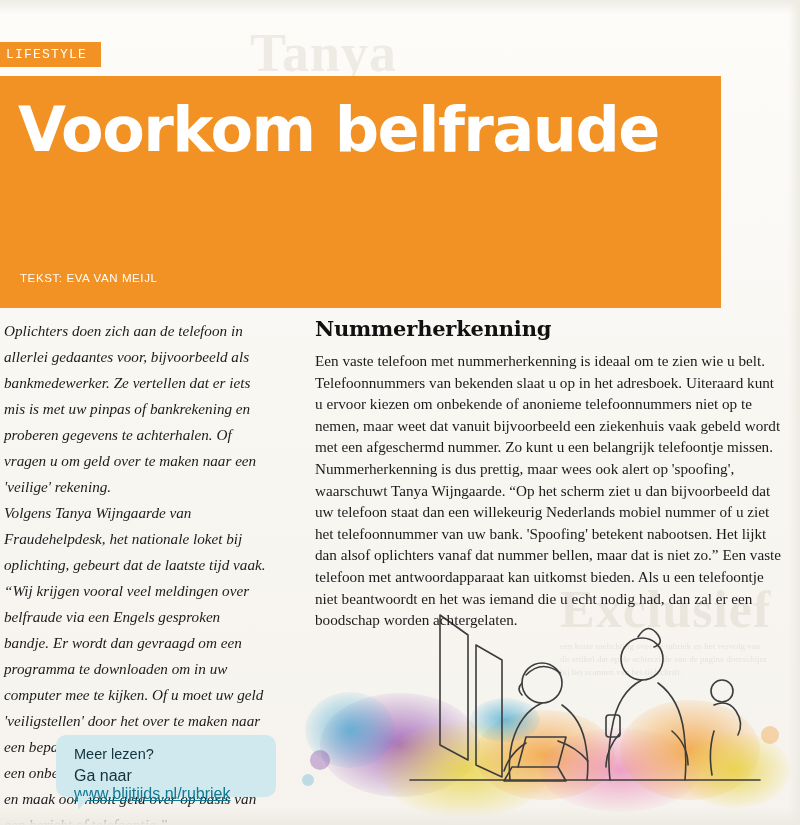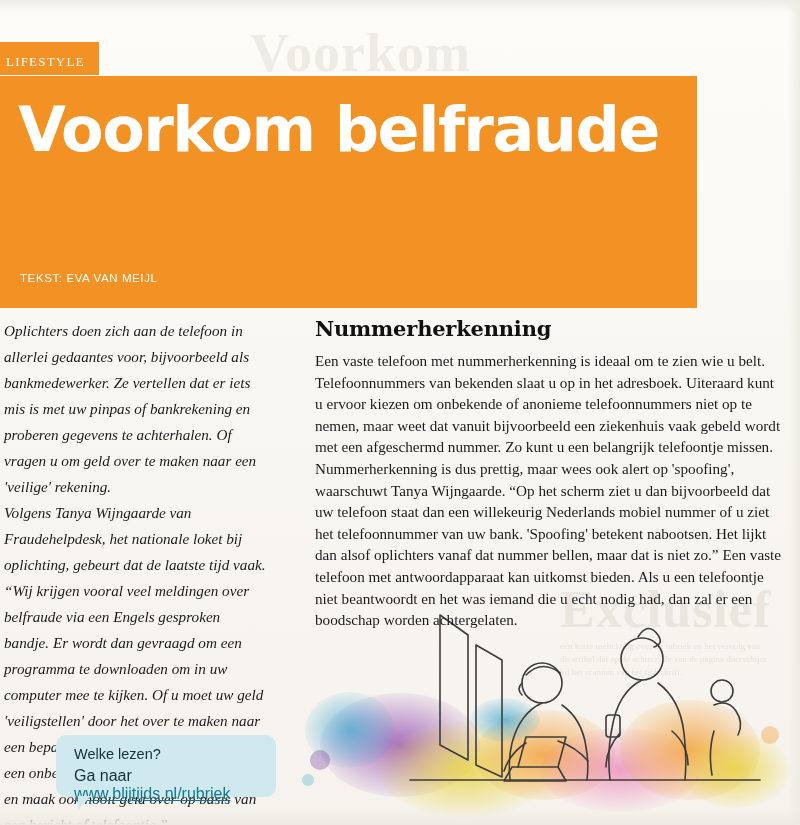--- a/index.html
+++ b/index.html
@@ -41,33 +41,34 @@
     font-weight: normal;
     color: rgba(150,130,100,0.16);
   }
 
   
   .kicker {
     position: absolute;
     top: 42px; left: 0px;
     background: #f29224;
     color: #ffffff;
-    font-family: Liberation Serif, serif;
+    font-family: Liberation Mono, monospace;
     font-size: 13px;
     letter-spacing: 1.2px;
-    padding: 12px 14px 5px 6px;
+    padding: 5px 14px 5px 6px;
     z-index: 5;
   }
   .header-block {
     position: absolute;
     top: 76px; left: 0;
     width: 697px;
     height: 232px;
     background: #f29224;
     z-index: 4;
+    padding-left: 24px;
   }
   .headline {
     position: absolute;
     top: 22px; left: 18px;
     color: #ffffff;
     font-family: "DejaVu Sans", sans-serif;
     font-weight: bold;
     font-size: 62px;
     letter-spacing: -1.5px;
     line-height: 64px;
@@ -189,21 +190,21 @@
     position: absolute; top: 0; bottom: 0; right: 0; width: 12px;
     background: linear-gradient(270deg, #eeebe4 0%, rgba(238,235,228,0) 100%);
     z-index: 8;
   }
 </style>
 </head>
 <body>
 
 <div class="page">
 
-  <div class="ghost ghost-title-1">Voorkom</div>
+  <div class="ghost ghost-title-1">Tanya</div>
   <div class="ghost ghost-title-2">Exclusief</div>
   <div class="ghost-lines">een korte toelichting over de rubriek en het vervolg van dit artikel dat op de achterzijde van de pagina doorschijnt bij het scannen van het tijdschrift.</div>
 
   <svg class="illus" viewBox="0 0 500 265" xmlns="http://www.w3.org/2000/svg">
     <defs>
       <radialGradient id="blobA" cx="50%" cy="50%" r="50%">
         <stop offset="0%" stop-color="#f3a13c" stop-opacity="0.85"></stop>
         <stop offset="100%" stop-color="#f3a13c" stop-opacity="0.12"></stop>
       </radialGradient>
       <radialGradient id="blobB" cx="50%" cy="50%" r="50%">
@@ -280,21 +281,21 @@
     <p>Oplichters doen zich aan de telefoon in allerlei gedaantes voor, bijvoorbeeld als bankmedewerker. Ze vertellen dat er iets mis is met uw pinpas of bankrekening en proberen gegevens te achterhalen. Of vragen u om geld over te maken naar een 'veilige' rekening.</p>
     <p>Volgens Tanya Wijngaarde van Fraudehelpdesk, het nationale loket bij oplichting, gebeurt dat de laatste tijd vaak. “Wij krijgen vooral veel meldingen over belfraude via een Engels gesproken bandje. Er wordt dan gevraagd om een programma te downloaden om in uw computer mee te kijken. Of u moet uw geld 'veiligstellen' door het over te maken naar een bepaald rekeningnummer. Geef nooit een onbekende toegang tot uw computer en maak ook nooit geld over op basis van een bericht of telefoontje.”</p>
   </div>
 
   <div class="col-right">
     <h2 class="sub-head">Nummerherkenning</h2>
     <p>Een vaste telefoon met nummerherkenning is ideaal om te zien wie u belt. Telefoonnummers van bekenden slaat u op in het adresboek. Uiteraard kunt u ervoor kiezen om onbekende of anonieme telefoonnummers niet op te nemen, maar weet dat vanuit bijvoorbeeld een ziekenhuis vaak gebeld wordt met een afgeschermd nummer. Zo kunt u een belangrijk telefoontje missen. Nummerherkenning is dus prettig, maar wees ook alert op 'spoofing', waarschuwt Tanya Wijngaarde. “Op het scherm ziet u dan bijvoorbeeld dat uw telefoon staat dan een willekeurig Nederlands mobiel nummer of u ziet het telefoonnummer van uw bank. 'Spoofing' betekent nabootsen. Het lijkt dan alsof oplichters vanaf dat nummer bellen, maar dat is niet zo.” Een vaste telefoon met antwoordapparaat kan uitkomst bieden. Als u een telefoontje niet beantwoordt en het was iemand die u echt nodig had, dan zal er een boodschap worden achtergelaten.</p>
   </div>
 
   <div class="bubble">
-    <div class="l1">Welke lezen?</div>
+    <div class="l1">Meer lezen?</div>
     <div class="l2">
       <span>Ga naar </span><a href="#">www.blijtijds.nl/rubriek</a>
     </div>
   </div>
 
   <div class="scan-edge-top"></div>
   <div class="scan-edge-bottom"></div>
   <div class="scan-edge-right"></div>
 </div>
 

